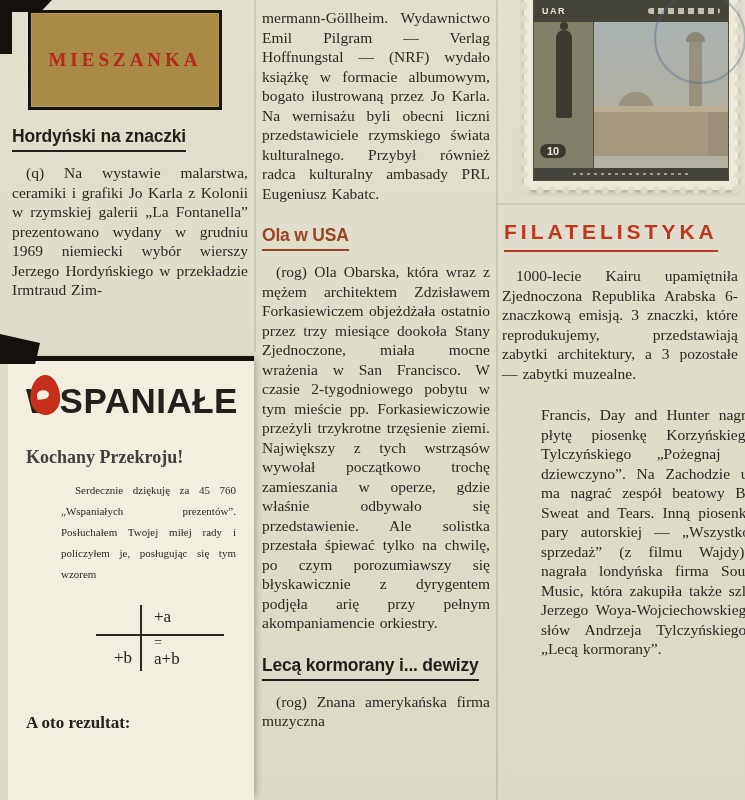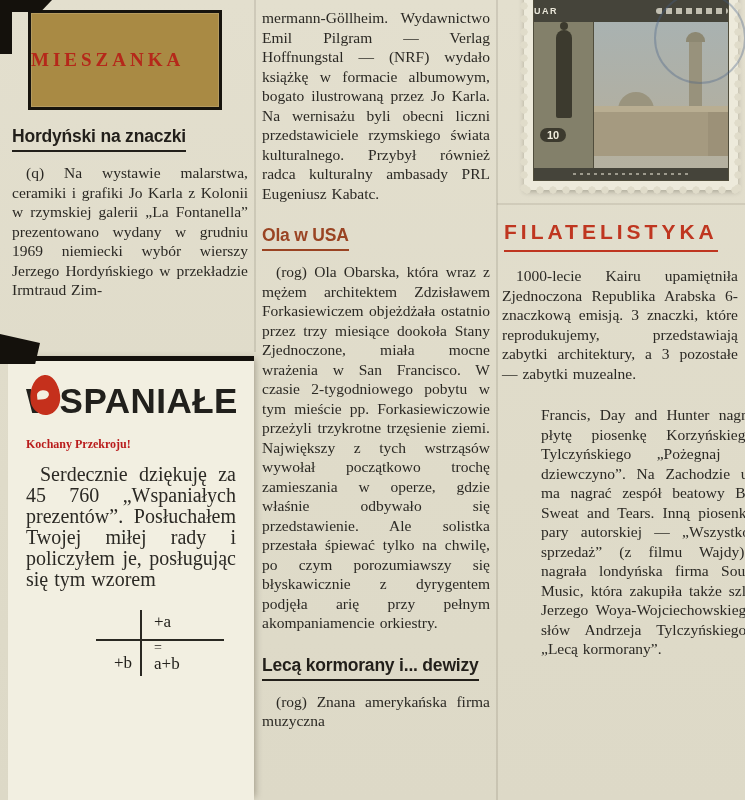--- a/index.html
+++ b/index.html
@@ -33,21 +33,21 @@
   .mark-tl-h{left:0;top:0;width:52px;height:12px;clip-path:polygon(0 0,100% 0,78% 100%,0 100%);}
   .mark-tl-v{left:0;top:0;width:12px;height:54px;}
   .mark-left{left:0;top:334px;width:40px;height:30px;clip-path:polygon(0 0,100% 30%,88% 100%,0 100%);}
 
   
   .masthead{
     position:absolute;left:28px;top:10px;width:194px;height:100px;
     background:var(--gold);
     border:3px solid #17140e;
     box-shadow:0 0 0 1px rgba(255,255,255,.15) inset;
-    display:flex;flex-direction:column;justify-content:center;gap:9px;
+    display:flex;flex-direction:column;align-items:center;justify-content:center;gap:9px;
   }
   .masthead-line{
     font-family:"Liberation Serif",serif;font-weight:700;
     font-size:19px;letter-spacing:4px;color:#b5281a;
   }
 
   
   .bodytext{
     font-family:"Liberation Serif",serif;
     font-size:15.5px;line-height:19.5px;
@@ -84,23 +84,23 @@
     content:"";position:absolute;left:7px;top:15px;width:12px;height:9px;
     background:var(--paper-light);border-radius:50% 50% 50% 0;
   }
   .prezenty-title{
     text-align:right;margin-top:8px;
     font-family:"Liberation Sans",sans-serif;font-weight:700;
     font-size:35px;line-height:40px;color:#21201c;letter-spacing:.5px;
   }
   .salutation{
     font-family:"Liberation Serif",serif;font-weight:700;
-    font-size:12px;color:#b91c1c;margin-top:16px;
-  }
-  .clip-prezenty .bodytext{margin-top:12px;font-size:20px;line-height:21px;}
+    font-size:18px;color:#404040;margin-top:26px;
+  }
+  .clip-prezenty .bodytext{margin-top:12px;font-size:11px;line-height:21px;margin-left:35px;}
   .letter-footer{
     font-family:"Liberation Serif",serif;font-weight:700;
     font-size:17px;color:#23211c;margin-top:42px;
   }
 
   
   .formula{
     margin:20px 0 0 70px;width:128px;
     font-family:"Liberation Serif",serif;font-size:17px;color:#23211c;
   }
@@ -144,37 +144,37 @@
     background:radial-gradient(circle at 5px 6px,var(--paper) 3.4px,rgba(0,0,0,0) 3.9px) 0 0/10px 13px repeat-y;}
   .perf-b{bottom:-5px;left:-3px;right:-3px;height:10px;
     background:radial-gradient(circle at 6px 5px,var(--paper) 3.4px,rgba(0,0,0,0) 3.9px) 0 0/13px 10px repeat-x;}
   .stamp-inner{
     position:absolute;inset:9px;background:#918d77;
     border:1px solid #504d3c;display:flex;flex-direction:column;
   }
   .stamp-topband{
     height:22px;background:#45443a;flex:0 0 22px;
     display:flex;align-items:center;justify-content:space-between;
-    padding:0 0;color:#e9e6d8;
+    padding:0 8px;color:#e9e6d8;
     font-family:"Liberation Sans",sans-serif;font-size:9px;letter-spacing:1.5px;font-weight:700;
   }
   .stamp-arabic{width:72px;height:6px;border-radius:3px;opacity:.85;
     background:repeating-linear-gradient(90deg,#d8d5c6 0 6px,rgba(0,0,0,0) 6px 10px);}
   .stamp-pic{flex:1;display:flex;}
   .stamp-leftpanel{width:60px;background:#83806a;position:relative;border-right:1px solid #504d3c;}
   .stamp-ornament{
     position:absolute;left:50%;top:8px;transform:translateX(-50%);
     width:16px;height:88px;background:#3c3a2e;border-radius:8px 8px 2px 2px;
   }
   .stamp-ornament::after{
     content:"";position:absolute;left:50%;top:-8px;transform:translateX(-50%);
     width:8px;height:8px;background:#3c3a2e;border-radius:50%;
   }
   .stamp-denom{
-    position:absolute;left:6px;bottom:26px;
+    position:absolute;left:6px;bottom:10px;
     background:#3c3a2e;color:#efecdc;
     font-family:"Liberation Sans",sans-serif;font-size:11px;font-weight:700;
     padding:1px 7px;border-radius:9px;
   }
   .stamp-photo{flex:1;position:relative;overflow:hidden;
     background:linear-gradient(180deg,#a9b2b1 0%,#b2afa0 70%,#b5b1a0 100%);}
   .stamp-building{position:absolute;left:0;right:0;bottom:12px;height:50px;
     background:#a59a80;box-shadow:inset 0 6px 0 #b9ae92, inset -20px 0 0 #9c9178;}
   .stamp-minaret{position:absolute;right:26px;bottom:50px;width:13px;height:76px;background:#98927c;}
   .stamp-minaret::after{content:"";position:absolute;left:-3px;top:-10px;width:19px;height:10px;
@@ -222,20 +222,21 @@
       </div>
       <div class="f-bottom">
         <span class="f-bottom-left">+b</span>
         <span class="f-bottom-right">
           <span class="f-eq">=</span>
           <span>a+b</span>
         </span>
       </div>
     </div>
 
+    <div class="letter-footer">A oto rezultat:</div>
   </div>
 
   <div class="col-middle">
     <p class="bodytext">mermann-Göllheim. Wydawnictwo Emil Pilgram — Verlag Hoffnungstal — (NRF) wydało książkę w formacie albumowym, bogato ilustrowaną przez Jo Karla. Na wernisażu byli obecni liczni przedstawiciele rzymskiego świata kulturalnego. Przybył również radca kulturalny ambasady PRL Eugeniusz Kabatc.</p>
     <h2 class="headline headline-ola">Ola w USA</h2>
     <p class="bodytext indent">(rog) Ola Obarska, która wraz z mężem architektem Zdzisławem Forkasiewiczem objeżdżała ostatnio przez trzy miesiące dookoła Stany Zjednoczone, miała mocne wrażenia w San Francisco. W czasie 2-tygodniowego pobytu w tym mieście pp. Forkasiewiczowie przeżyli trzykrotne trzęsienie ziemi. Największy z tych wstrząsów wywołał początkowo trochę zamieszania w operze, gdzie właśnie odbywało się przedstawienie. Ale solistka przestała śpiewać tylko na chwilę, po czym porozumiawszy się błyskawicznie z dyrygentem podjęła arię przy pełnym akompaniamencie orkiestry.</p>
     <h2 class="headline">Lecą kormorany i... dewizy</h2>
     <p class="bodytext indent">(rog) Znana amerykańska firma muzyczna</p>
   </div>
 

